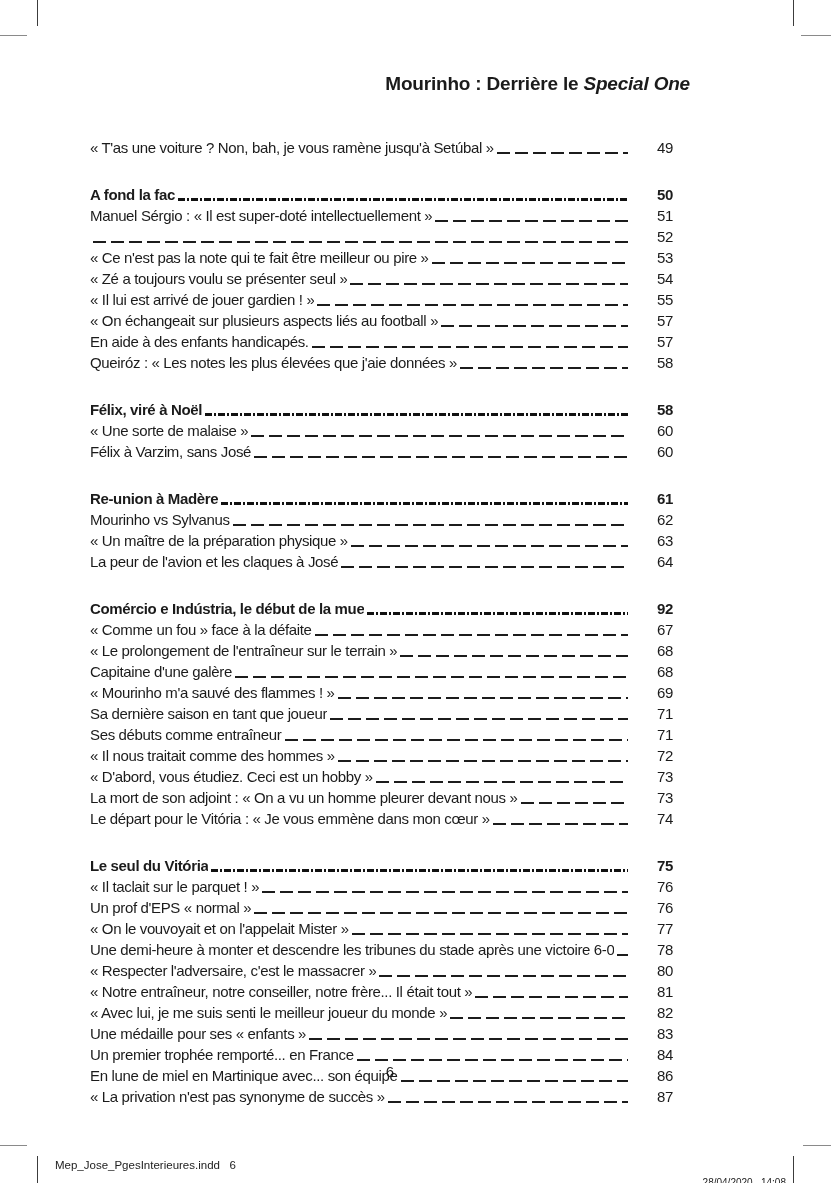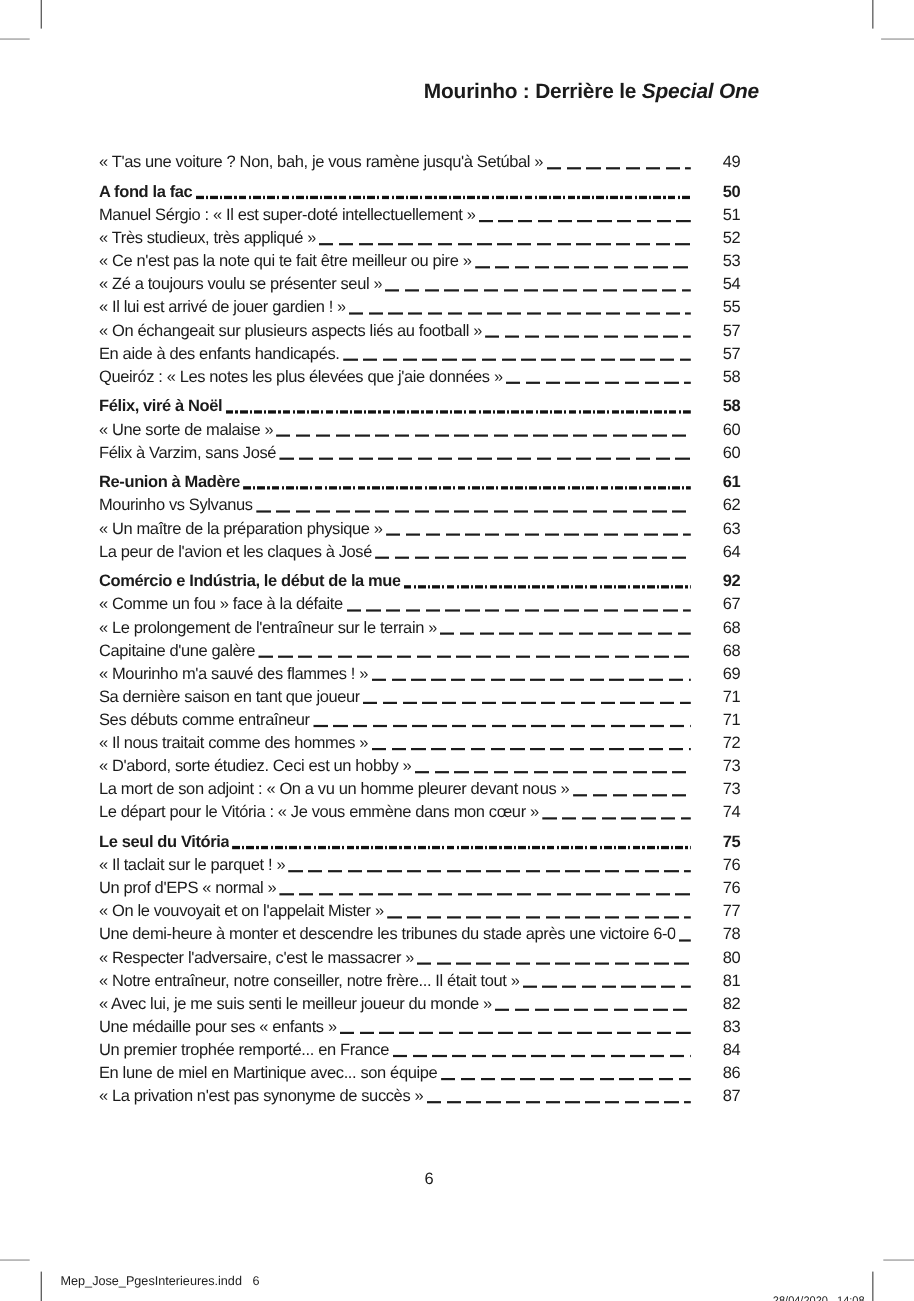--- a/index.html
+++ b/index.html
@@ -45,21 +45,21 @@
 
   .toc { margin-top: 42px; }
   .toc-row {
     display: flex;
     align-items: flex-end;
     line-height: 21px;
     font-size: 15px;
     letter-spacing: -0.35px;
   }
   .toc-row.bold {
-    margin-top: 6px;
+    margin-top: 26px;
     font-weight: 700;
   }
   .toc-text { white-space: pre; flex: 0 1 auto; overflow: hidden; }
   .toc-leader {
     flex: 1 1 0;
     min-width: 4px;
     height: 2px;
     margin: 0 12px 4px 3px;
     background: repeating-linear-gradient(90deg, #1c1c1c 0 13px, transparent 13px 18px);
   }
@@ -123,21 +123,20 @@
     <span class="toc-text">A fond la fac</span>
     <span class="toc-leader"></span>
     <span class="toc-page">50</span>
   </div>
       <div class="toc-row">
     <span class="toc-text">Manuel Sérgio : « Il est super-doté intellectuellement »</span>
     <span class="toc-leader"></span>
     <span class="toc-page">51</span>
   </div>
       <div class="toc-row">
-    <span class="toc-text">« Très studieux, très appliqué »</span>
     <span class="toc-leader"></span>
     <span class="toc-page">52</span>
   </div>
       <div class="toc-row">
     <span class="toc-text">« Ce n'est pas la note qui te fait être meilleur ou pire »</span>
     <span class="toc-leader"></span>
     <span class="toc-page">53</span>
   </div>
       <div class="toc-row">
     <span class="toc-text">« Zé a toujours voulu se présenter seul »</span>
@@ -233,21 +232,21 @@
     <span class="toc-text">Ses débuts comme entraîneur</span>
     <span class="toc-leader"></span>
     <span class="toc-page">71</span>
   </div>
       <div class="toc-row">
     <span class="toc-text">« Il nous traitait comme des hommes »</span>
     <span class="toc-leader"></span>
     <span class="toc-page">72</span>
   </div>
       <div class="toc-row">
-    <span class="toc-text">« D'abord, sorte étudiez. Ceci est un hobby »</span>
+    <span class="toc-text">« D'abord, vous étudiez. Ceci est un hobby »</span>
     <span class="toc-leader"></span>
     <span class="toc-page">73</span>
   </div>
       <div class="toc-row">
     <span class="toc-text">La mort de son adjoint : « On a vu un homme pleurer devant nous »</span>
     <span class="toc-leader"></span>
     <span class="toc-page">73</span>
   </div>
       <div class="toc-row">
     <span class="toc-text">Le départ pour le Vitória : « Je vous emmène dans mon cœur »</span>

